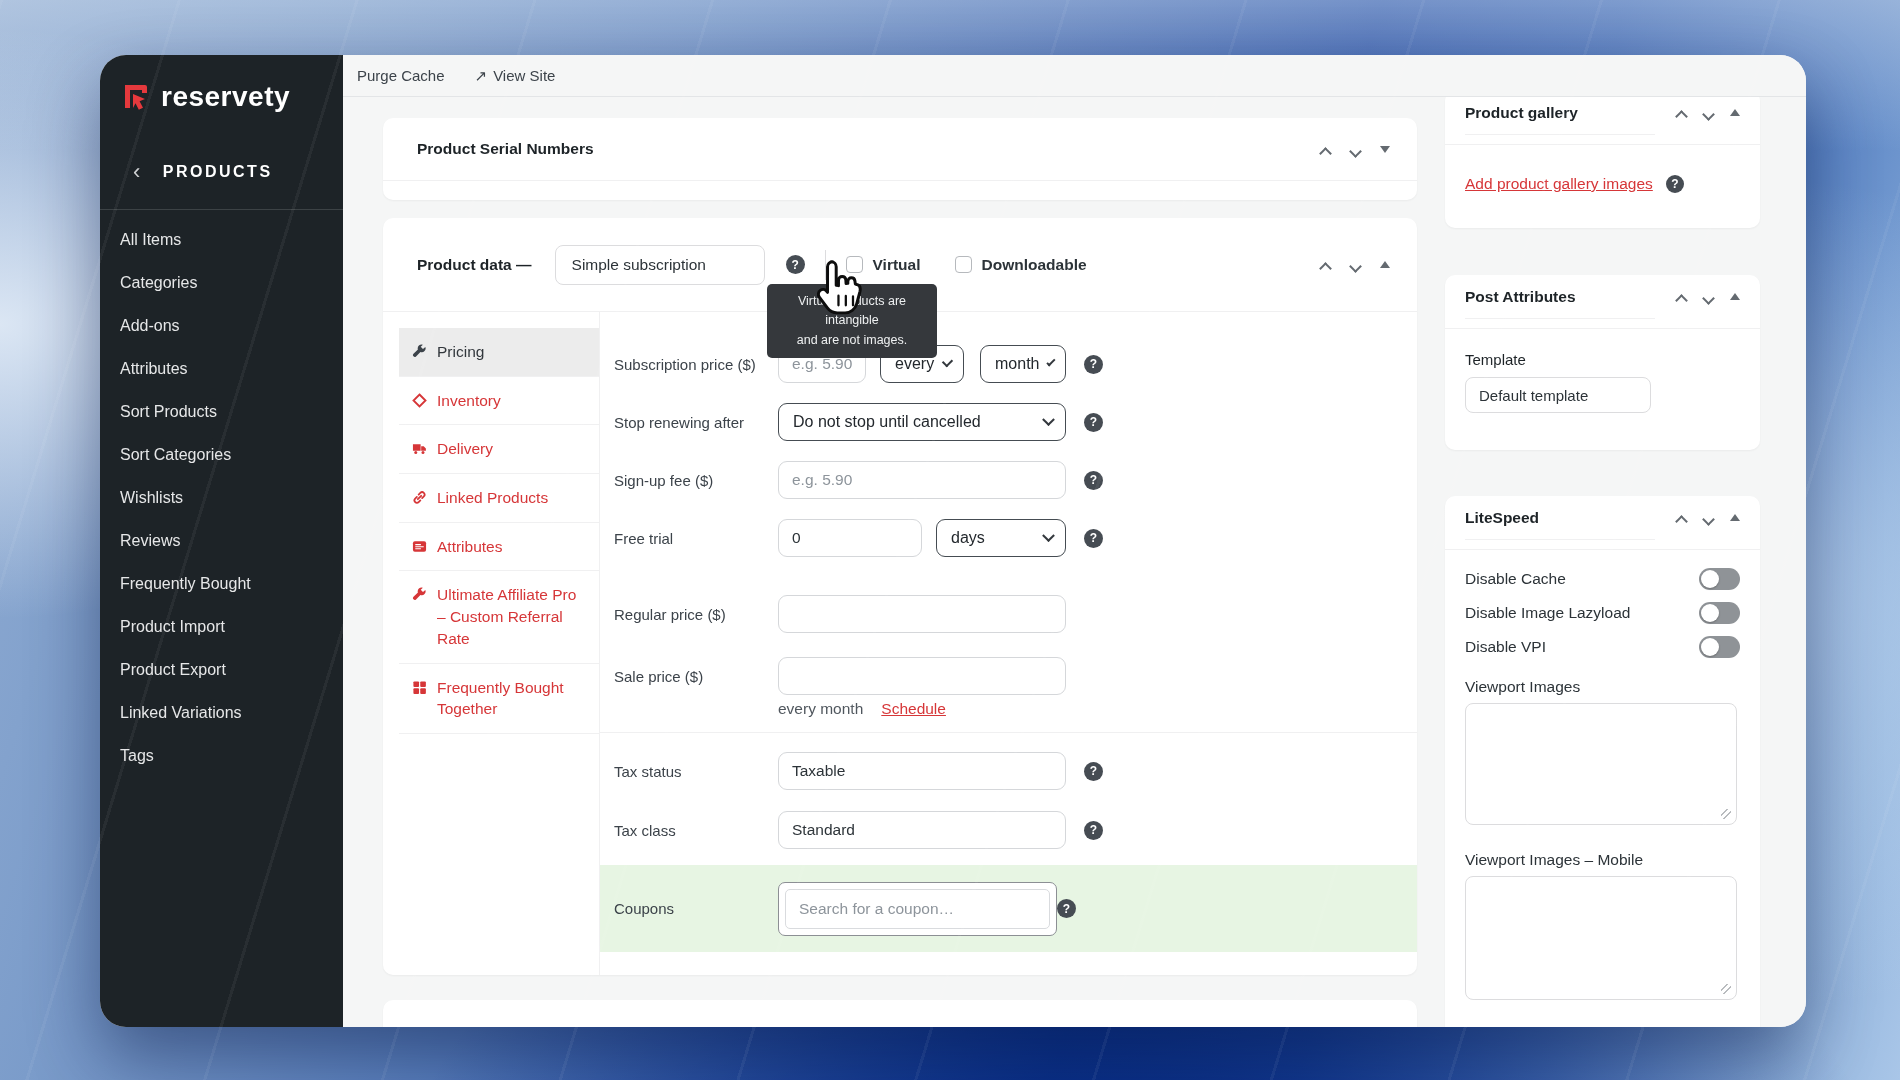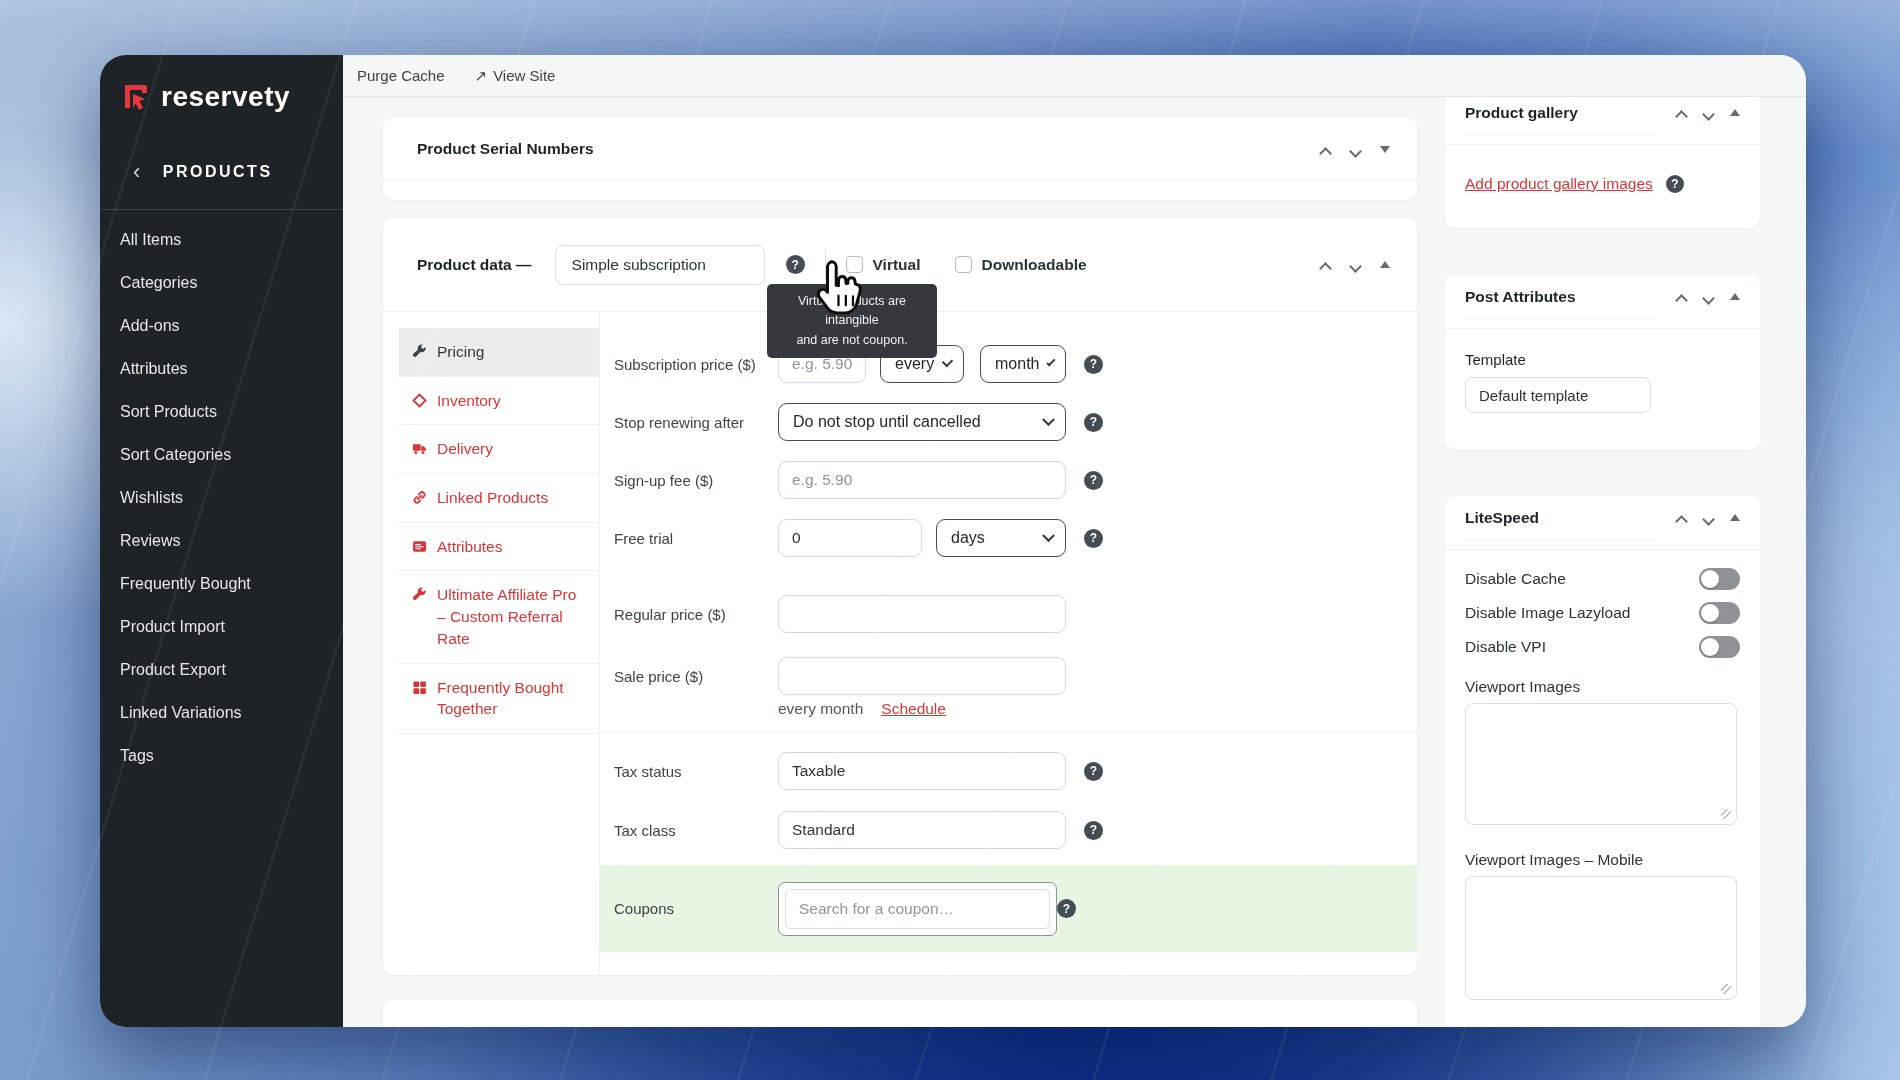--- a/index.html
+++ b/index.html
@@ -246,21 +246,21 @@
               </span>
               <span class="hicons">
                 <i class="chev up"></i>
                 <i class="chev"></i>
                 <i class="tri up"></i>
               </span>
             </div>
 
             <div class="tooltip">
               <span>Virtual products are intangible</span><br>
-              <span>and are not coupon.</span>
+              <span>and are not images.</span>
             </div>
             <svg class="cursor" width="58" height="70" viewBox="0 0 32 40">
               <path d="M11.6 2.2 c1.6 0 2.8 1.25 2.8 2.8 v10.6 l1.3.2 v-3.1 c0-1.2.95-2.1 2.1-2.1 1.1 0 2 .8 2.1 1.95 l.15 2.05 1-.1 v-1.1 c0-1.15.9-2.05 2.05-2.05 1 0 1.85.7 2 1.75 l.25 1.85.7.15 c1.25.3 2.1 1.4 2.1 2.65 0 .4-.05.85-.15 1.3 l-1.9 7.2 c-.8 3-3.55 5.1-6.65 5.1 h-4.4 c-2.25 0-4.35-1.05-5.7-2.85 l-4.6-6.2 c-.9-1.2-.65-2.9.55-3.8 1.1-.8 2.6-.65 3.5.35 l.65.75 V5 c0-1.55 1.25-2.8 2.8-2.8 z" fill="#ffffff" stroke="#0d0d0d" stroke-width="1.7" stroke-linejoin="round"></path>
               <path d="M15.7 21.5 v5.5 M19.9 21.7 v5.3 M24 22 v5" stroke="#0d0d0d" stroke-width="1.3" fill="none" stroke-linecap="round"></path>
             </svg>
 
             <div class="pd-body">
 
               <nav class="tabs">
                 <div class="tab active">

